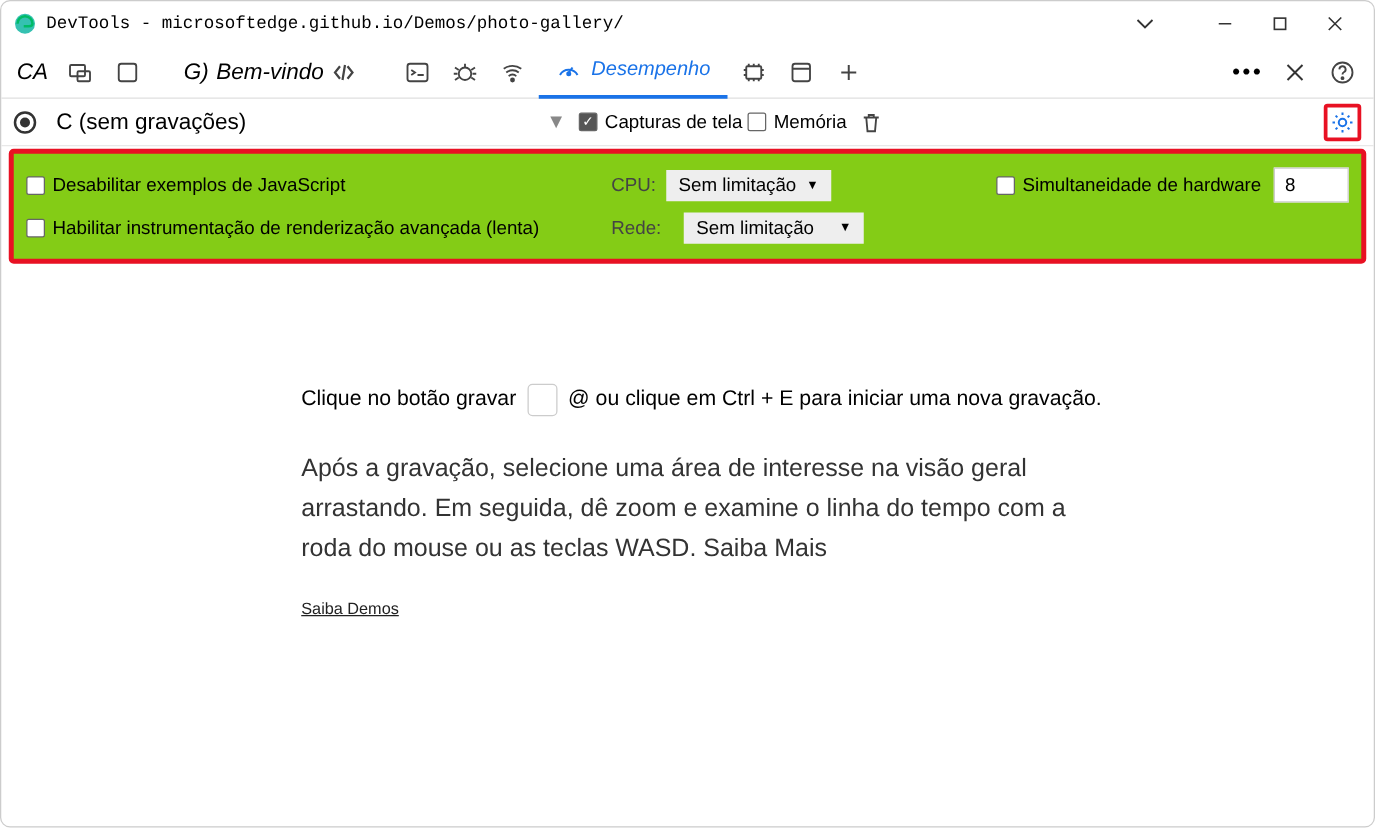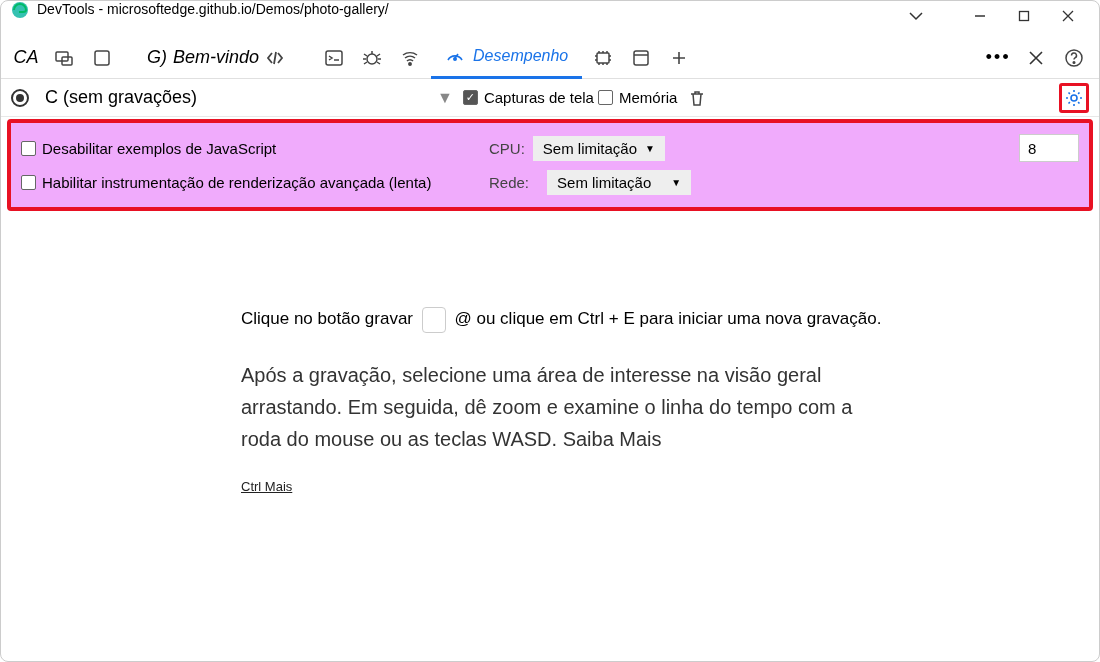--- a/index.html
+++ b/index.html
@@ -1,19 +1,19 @@
 <!DOCTYPE html>
 <html><head>
 <meta charset="utf-8">
 <style>
 * { box-sizing: border-box; margin: 0; padding: 0; }
 body { font-family: "Segoe UI", Arial, sans-serif; font-size: 13px; color: #000; background: #fff; width: 1100px; height: 662px; overflow: hidden; border: 1px solid #ccc; border-radius: 8px; }
 
 
-.titlebar { height: 36px; display: flex; padding: 0 10px; }
+.titlebar { height: 36px; display: flex; align-items: center; padding: 0 10px; font-family: Liberation Mono, monospace; }
 .titlebar-icon { width: 18px; height: 18px; margin-right: 8px; }
 .titlebar-title { flex: 0 0 auto; font-size: 14px; }
 .titlebar-spacer { flex: 1; }
 .win-btn { width: 42px; height: 30px; display: flex; align-items: center; justify-content: center; margin-left: 2px; }
 .win-chevron { margin-right: 20px; }
 
 
 .main-toolbar { height: 42px; display: flex; align-items: center; padding: 0 8px; border-bottom: 1px solid #e0e0e0; gap: 4px; font-style: italic; }
 .tool-slot { height: 42px; min-width: 34px; display: flex; align-items: center; justify-content: center; padding: 0 6px; font-size: 18px; }
 .tool-label { font-size: 18px; padding: 0 4px; }
@@ -29,21 +29,21 @@
 .record-dot { width: 8px; height: 8px; background: #333; border-radius: 50%; }
 .perf-title { font-size: 18px; margin-left: 6px; }
 .perf-toolbar .spacer { flex: 1; }
 .dropdown-arrow { color: #888; }
 .chk { width: 15px; height: 15px; border: 1px solid #666; border-radius: 2px; display: inline-flex; align-items: center; justify-content: center; background: #fff; }
 .chk.checked { background: #555; color: #fff; font-size: 11px; }
 .perf-check-group { display: flex; align-items: center; gap: 6px; font-size: 15px; }
 .gear-box { width: 30px; height: 30px; border: 3px solid #e81123; border-radius: 3px; display: flex; align-items: center; justify-content: center; margin-left: auto; }
 
 
-.settings-panel { border: 4px solid #e81123; border-radius: 4px; margin: 2px 6px 4px 6px; padding: 8px 10px 8px 10px; background: #f0abfc; }
+.settings-panel { border: 4px solid #e81123; border-radius: 4px; margin: 2px 6px 4px 6px; padding: 8px 10px 8px 10px; background: #84cc16; }
 .settings-row { display: flex; align-items: center; height: 34px; gap: 8px; font-size: 15px; }
 .settings-row .group { display: flex; align-items: center; gap: 6px; }
 .settings-row .col-a { min-width: 450px; }
 .settings-label { color: #444; font-size: 15px; margin-left: 10px; }
 .select-box { background: #eee; padding: 4px 10px; display: flex; align-items: center; gap: 8px; font-size: 15px; }
 .sel-arrow { font-size: 10px; }
 .num-input { width: 60px; height: 28px; border: 1px solid #ccc; background: #fff; padding: 0 8px; display: flex; align-items: center; font-size: 15px; }
 .hw-group { display: flex; align-items: center; gap: 10px; margin-left: auto; }
 
 
@@ -207,20 +207,24 @@
     <div class="group col-a">
       <span class="chk"></span>
       <span>Desabilitar exemplos de JavaScript</span>
     </div>
     <span class="settings-label">CPU:</span>
     <span class="select-box">
       <span>Sem limitação</span>
       <span class="sel-arrow">▼</span>
     </span>
     <div class="hw-group">
+      <div class="group">
+        <span class="chk"></span>
+        <span>Simultaneidade de hardware</span>
+      </div>
       <span class="num-input">
         <span>8</span>
       </span>
     </div>
   </div>
   <div class="settings-row">
     <div class="group col-a">
       <span class="chk"></span>
       <span>Habilitar instrumentação de renderização avançada (lenta)</span>
     </div>
@@ -233,14 +237,14 @@
 </div>
 
 <div class="content">
   <p>
     <span>Clique no botão gravar</span>
     <span class="inline-box"></span>
     <span>@</span>
     <span>ou clique em Ctrl + E para iniciar uma nova gravação.</span>
   </p>
   <p class="sub" style="max-width:640px">Após a gravação, selecione uma área de interesse na visão geral arrastando. Em seguida, dê zoom e examine o linha do tempo com a roda do mouse ou as teclas WASD. Saiba Mais</p>
-  <a class="saiba">Ctrl Mais</a>
+  <a class="saiba">Saiba Demos</a>
 </div>
 
 </body></html>

